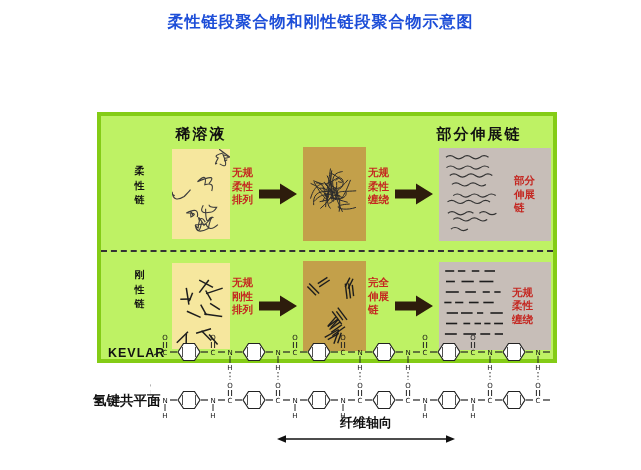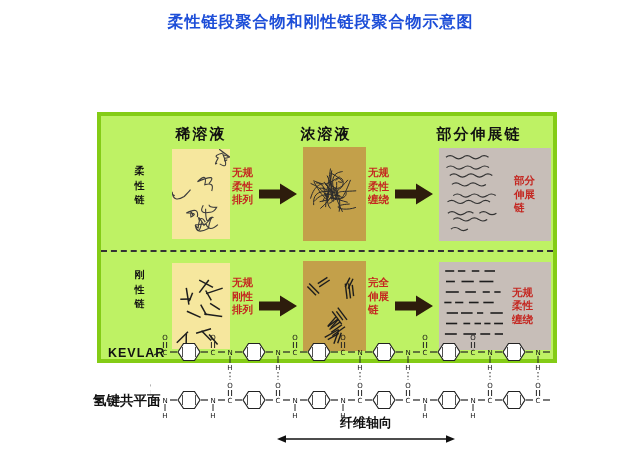--- a/index.html
+++ b/index.html
@@ -50,21 +50,20 @@
 </style>
 </head>
 <body>
 
 <div class="page">
 
   <h1 class="title">柔性链段聚合物和刚性链段聚合物示意图</h1>
 
   <div class="diagram">
     <div class="col-head h1">稀溶液</div>
-    <div class="col-head h2">浓溶液</div>
     <div class="col-head h3">部分伸展链</div>
 
     <div class="row-label rl1">柔性链</div>
     <div class="row-label rl2">刚性链</div>
 
     <div class="divider"></div>
 
     <div class="panel yellow p-fd">
       <svg width="58" height="90" viewBox="0 0 58 90">
           <path d="M33.3 73.1 q -5.7 -9.5 -7.1 5.7 q -8.5 -4.1 7.9 -3.5 q 3.3 8.2 11.8 0.4" fill="none" stroke="#3c3c3c" stroke-width="1.1"></path>

